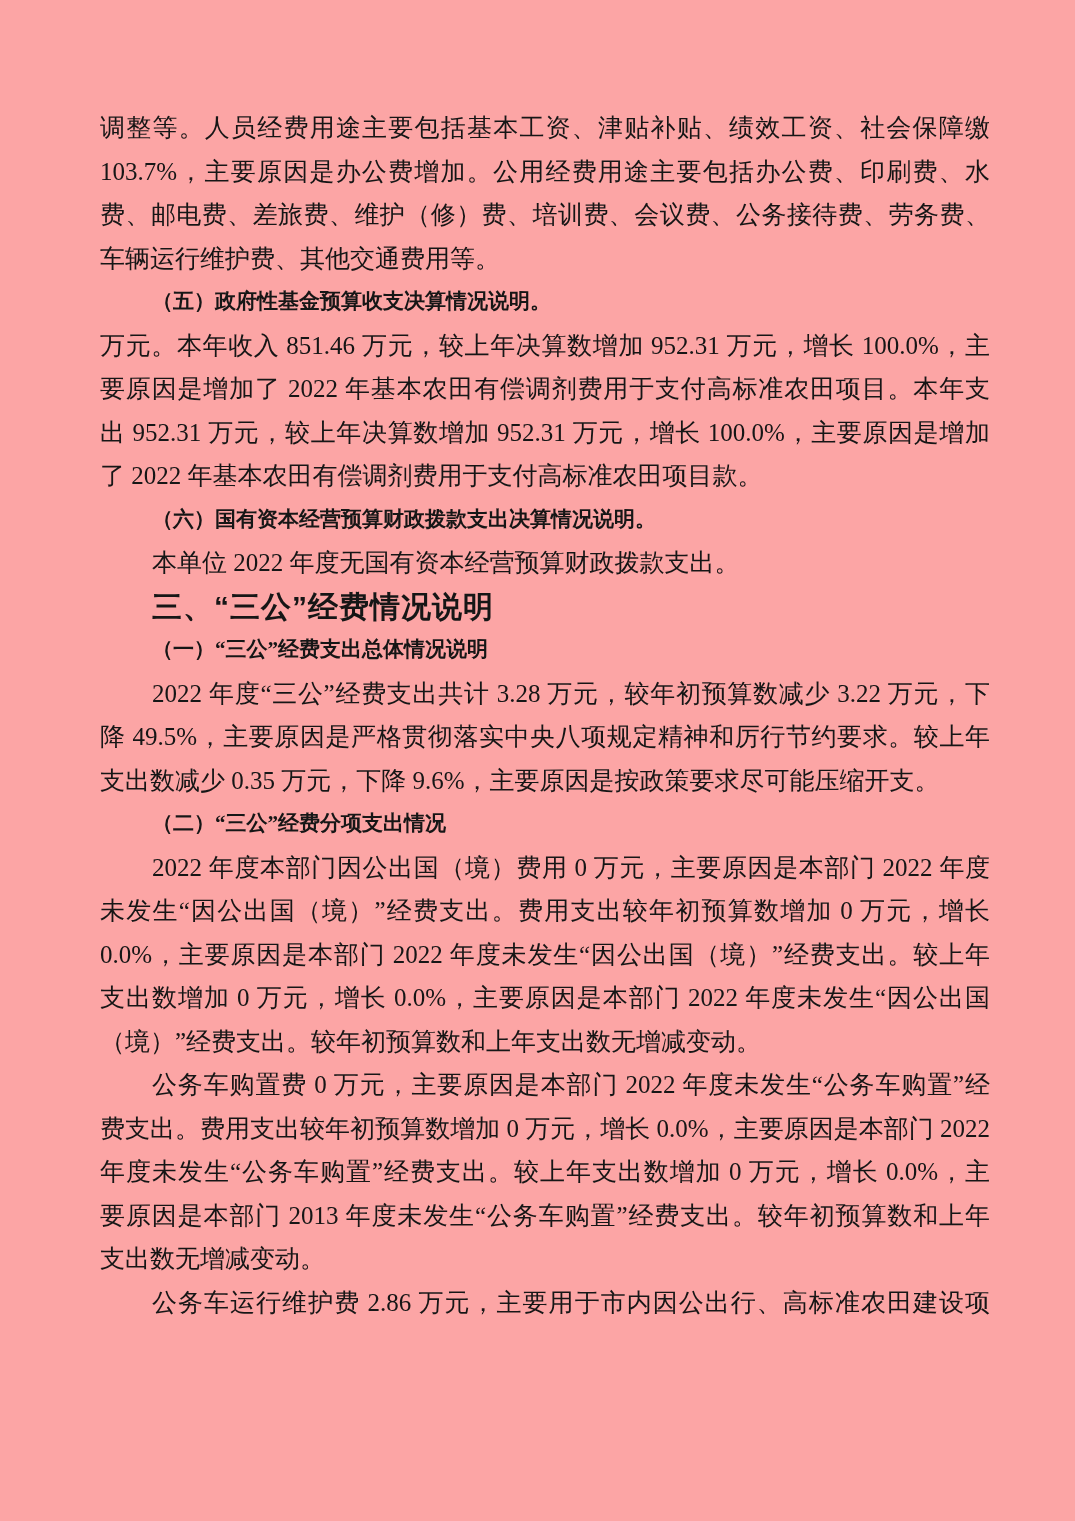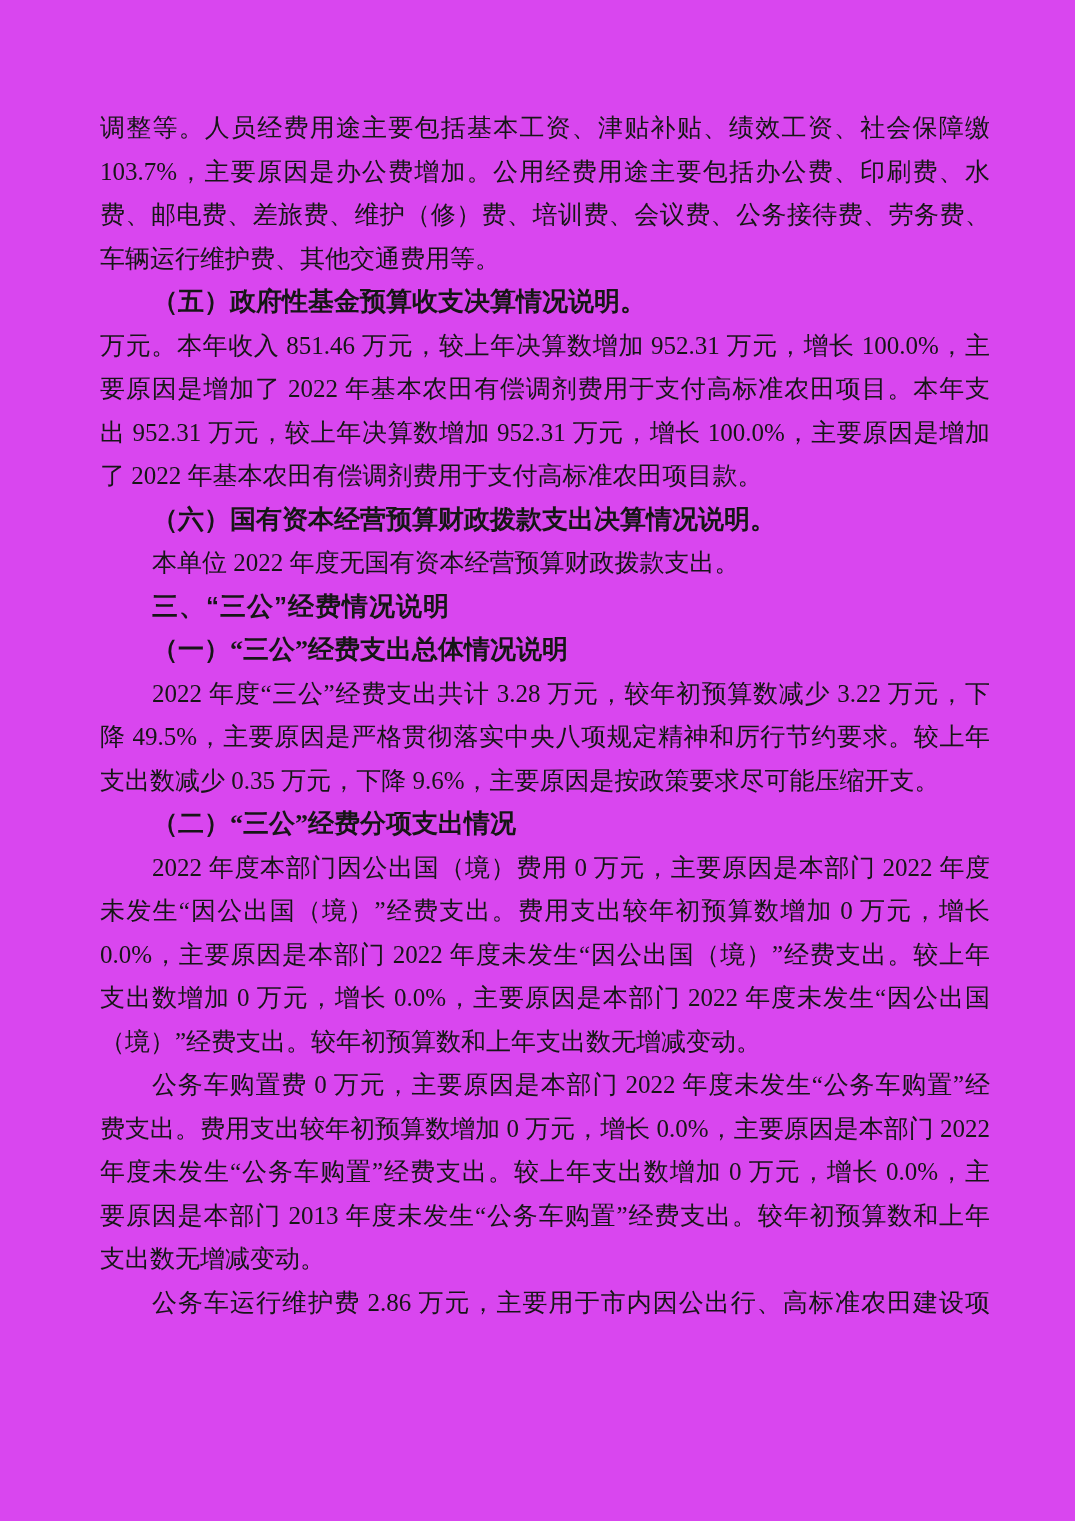--- a/index.html
+++ b/index.html
@@ -11,21 +11,21 @@
     width: 1075px;
     height: 1521px;
     position: relative;
     font-family: "Liberation Serif", "DejaVu Serif", serif;
     color: #161616;
     overflow: hidden;
   }
   .page {
     position: absolute;
     inset: 0;
-    background: #d946ef;
+    background: #fca5a5;
   }
   .text-column {
     position: absolute;
     left: 100px;
     top: 106px;
     width: 890px;
   }
   .line {
     height: 43.5px;
     line-height: 43.5px;
@@ -38,27 +38,27 @@
     text-align-last: justify;
     text-justify: inter-ideograph;
   }
   
   .line.ind {
     text-indent: 52px;
   }
   
   .line.kai {
     font-weight: bold;
-    font-size: 26px;
+    font-size: 21px;
   }
   
   .line.hei {
     font-family: "Liberation Sans", "DejaVu Sans", sans-serif;
     font-weight: bold;
-    font-size: 26px;
+    font-size: 30px;
     letter-spacing: 1px;
   }
 </style>
 </head>
 <body>
 
 <div class="page">
   <div class="text-column">
       <div class="block">
         <div class="line just">调整等。人员经费用途主要包括基本工资、津贴补贴、绩效工资、社会保障缴</div>

